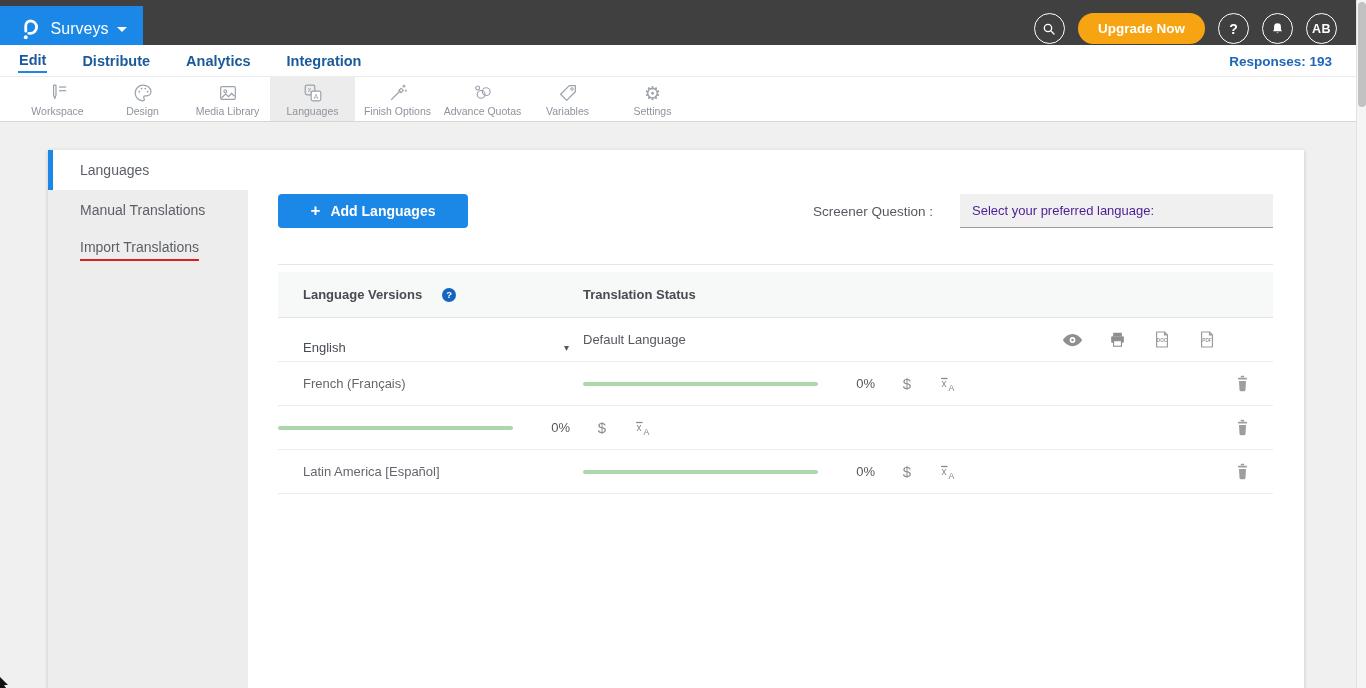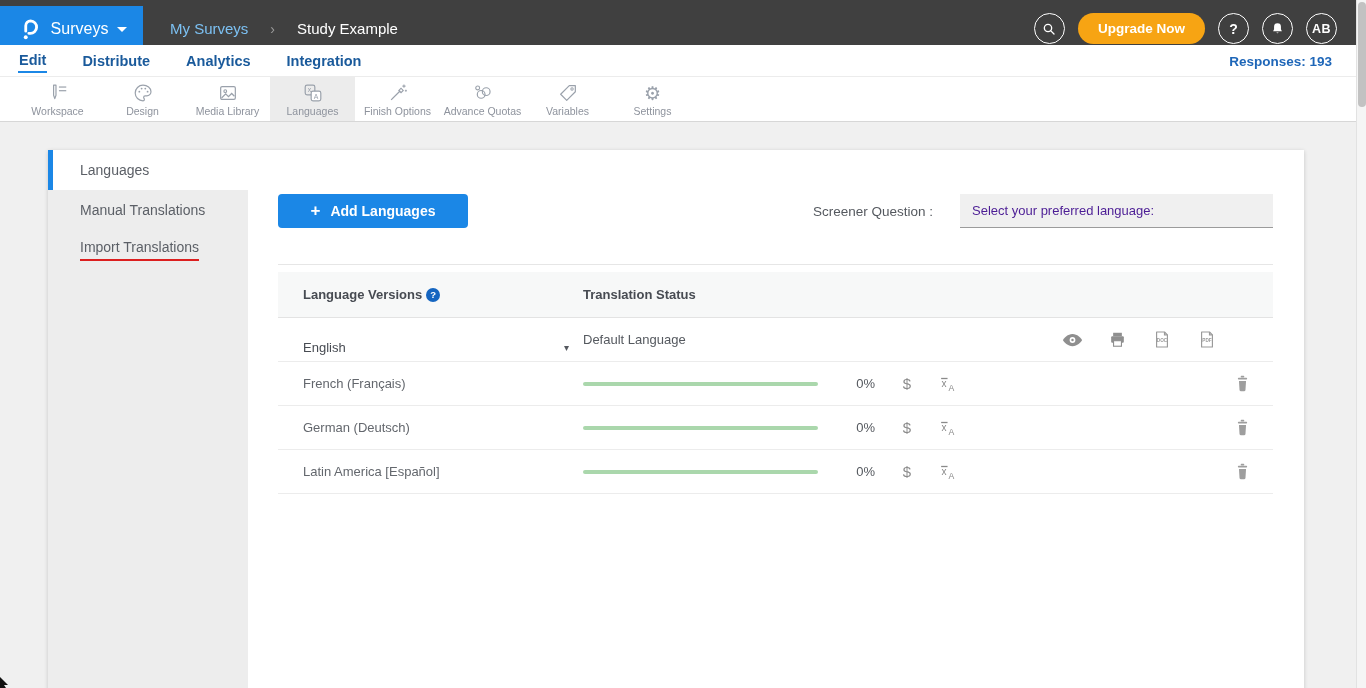--- a/index.html
+++ b/index.html
@@ -75,21 +75,21 @@
   .add-plus { font-size:17px; font-weight:700; margin-top:-1px; }
   .screener-label { margin-left:auto; font-size:13.5px; color:#55595F; margin-right:27px; }
   .screener-select { width:313px; height:34px; background:#F0F0F0; border:none;
                      border-bottom:1px solid #9B9B9B; display:flex; align-items:center;
                      padding:0 12px; font-size:13px; color:#4c1d95; cursor:pointer; }
   .divider { margin:36px 31px 0 30px; border-bottom:1px solid #E6E6E6; }
 
   .lang-table { margin:7px 31px 0 30px; }
   .t-head { height:46px; background:#F7F8F8; border-bottom:1px solid #E3E3E3;
             display:flex; align-items:center; }
-  .t-head .h-lang { width:305px; padding-left:25px; display:flex; align-items:center; gap:4px;
+  .t-head .h-lang { width:305px; padding-left:25px; display:flex; align-items:center; gap:20px;
                     font-size:13px; font-weight:700; color:#474B52; }
   .help-circle { width:14px; height:14px; border-radius:50%; background:#1565C0; color:#fff;
                  font-size:9.5px; font-weight:700; display:flex; align-items:center;
                  justify-content:center; cursor:pointer; }
   .t-head .h-status { font-size:13px; font-weight:700; color:#474B52; }
   .t-row { height:44px; border-bottom:1px solid #ECECEC; display:flex; align-items:center; }
   .c-name { width:305px; padding-left:25px; font-size:13px; color:#63676D; }
   .row-default .c-name { color:#474B52; display:flex; align-items:center;
                          justify-content:space-between; padding-right:14px; cursor:pointer;margin-top:16px; }
   .dd-caret { color:#55595F; font-size:10px; font-family:"DejaVu Sans",sans-serif; }
@@ -115,25 +115,20 @@
 
 <div class="topbar">
   <div class="logo-area">
     <svg width="26" height="26" viewBox="0 0 24 24">
       <path d="M9 14 V9 a4.5 4.5 0 0 1 4.5-4.5 A5.75 5.75 0 0 1 13 16 h-1.2" stroke="#fff" stroke-width="2.6" fill="none" stroke-linecap="round"></path>
       <circle cx="9" cy="19.6" r="1.8" fill="#fff"></circle>
     </svg>
     <span class="product-label">Surveys</span>
     <span class="caret-down"></span>
   </div>
-  <div class="breadcrumb">
-    <span class="crumb-parent">My Surveys</span>
-    <span class="crumb-sep">›</span>
-    <span class="crumb-current">Study Example</span>
-  </div>
   <div class="topbar-right">
     <div class="circle-btn">
       <svg width="16" height="16" viewBox="0 0 24 24">
         <circle cx="10.5" cy="10.5" r="5.5" stroke="#fff" stroke-width="2" fill="none"></circle>
         <line x1="14.8" y1="14.8" x2="19.5" y2="19.5" stroke="#fff" stroke-width="2" stroke-linecap="round"></line>
       </svg>
     </div>
     <button class="upgrade-btn">Upgrade Now</button>
     <div class="circle-btn">
       <span>?</span>
@@ -330,21 +325,20 @@
           <div class="trash-wrap">
             <svg width="17" height="19" viewBox="0 0 24 26">
               <rect x="9.5" y="2" width="5" height="2.4" rx="1" fill="#9E9E9E"></rect>
               <rect x="5.5" y="4.8" width="13" height="2.6" rx="1" fill="#9E9E9E"></rect>
               <path d="M7 9.5h10l-.8 12.5a2.2 2.2 0 0 1-2.2 2H10a2.2 2.2 0 0 1-2.2-2L7 9.5z" fill="#9E9E9E"></path>
             </svg>
           </div>
         </div>
 
         <div class="t-row">
-          <div class="c-name">German (Deutsch)</div>
           <div class="progress-track"></div>
           <div class="pct">0%</div>
           <div class="dollar">$</div>
           <svg class="translate-ic" width="22" height="22" viewBox="0 0 24 24">
             <line x1="4.5" y1="6" x2="11.5" y2="6" stroke="#8A8A8A" stroke-width="1.4"></line>
             <text x="4.8" y="15.5" font-size="11" fill="#8A8A8A" font-family="Liberation Sans, sans-serif">x</text>
             <text x="12.5" y="19.5" font-size="9.5" fill="#8A8A8A" font-family="Liberation Sans, sans-serif">A</text>
           </svg>
           <div class="trash-wrap">
             <svg width="17" height="19" viewBox="0 0 24 26">

